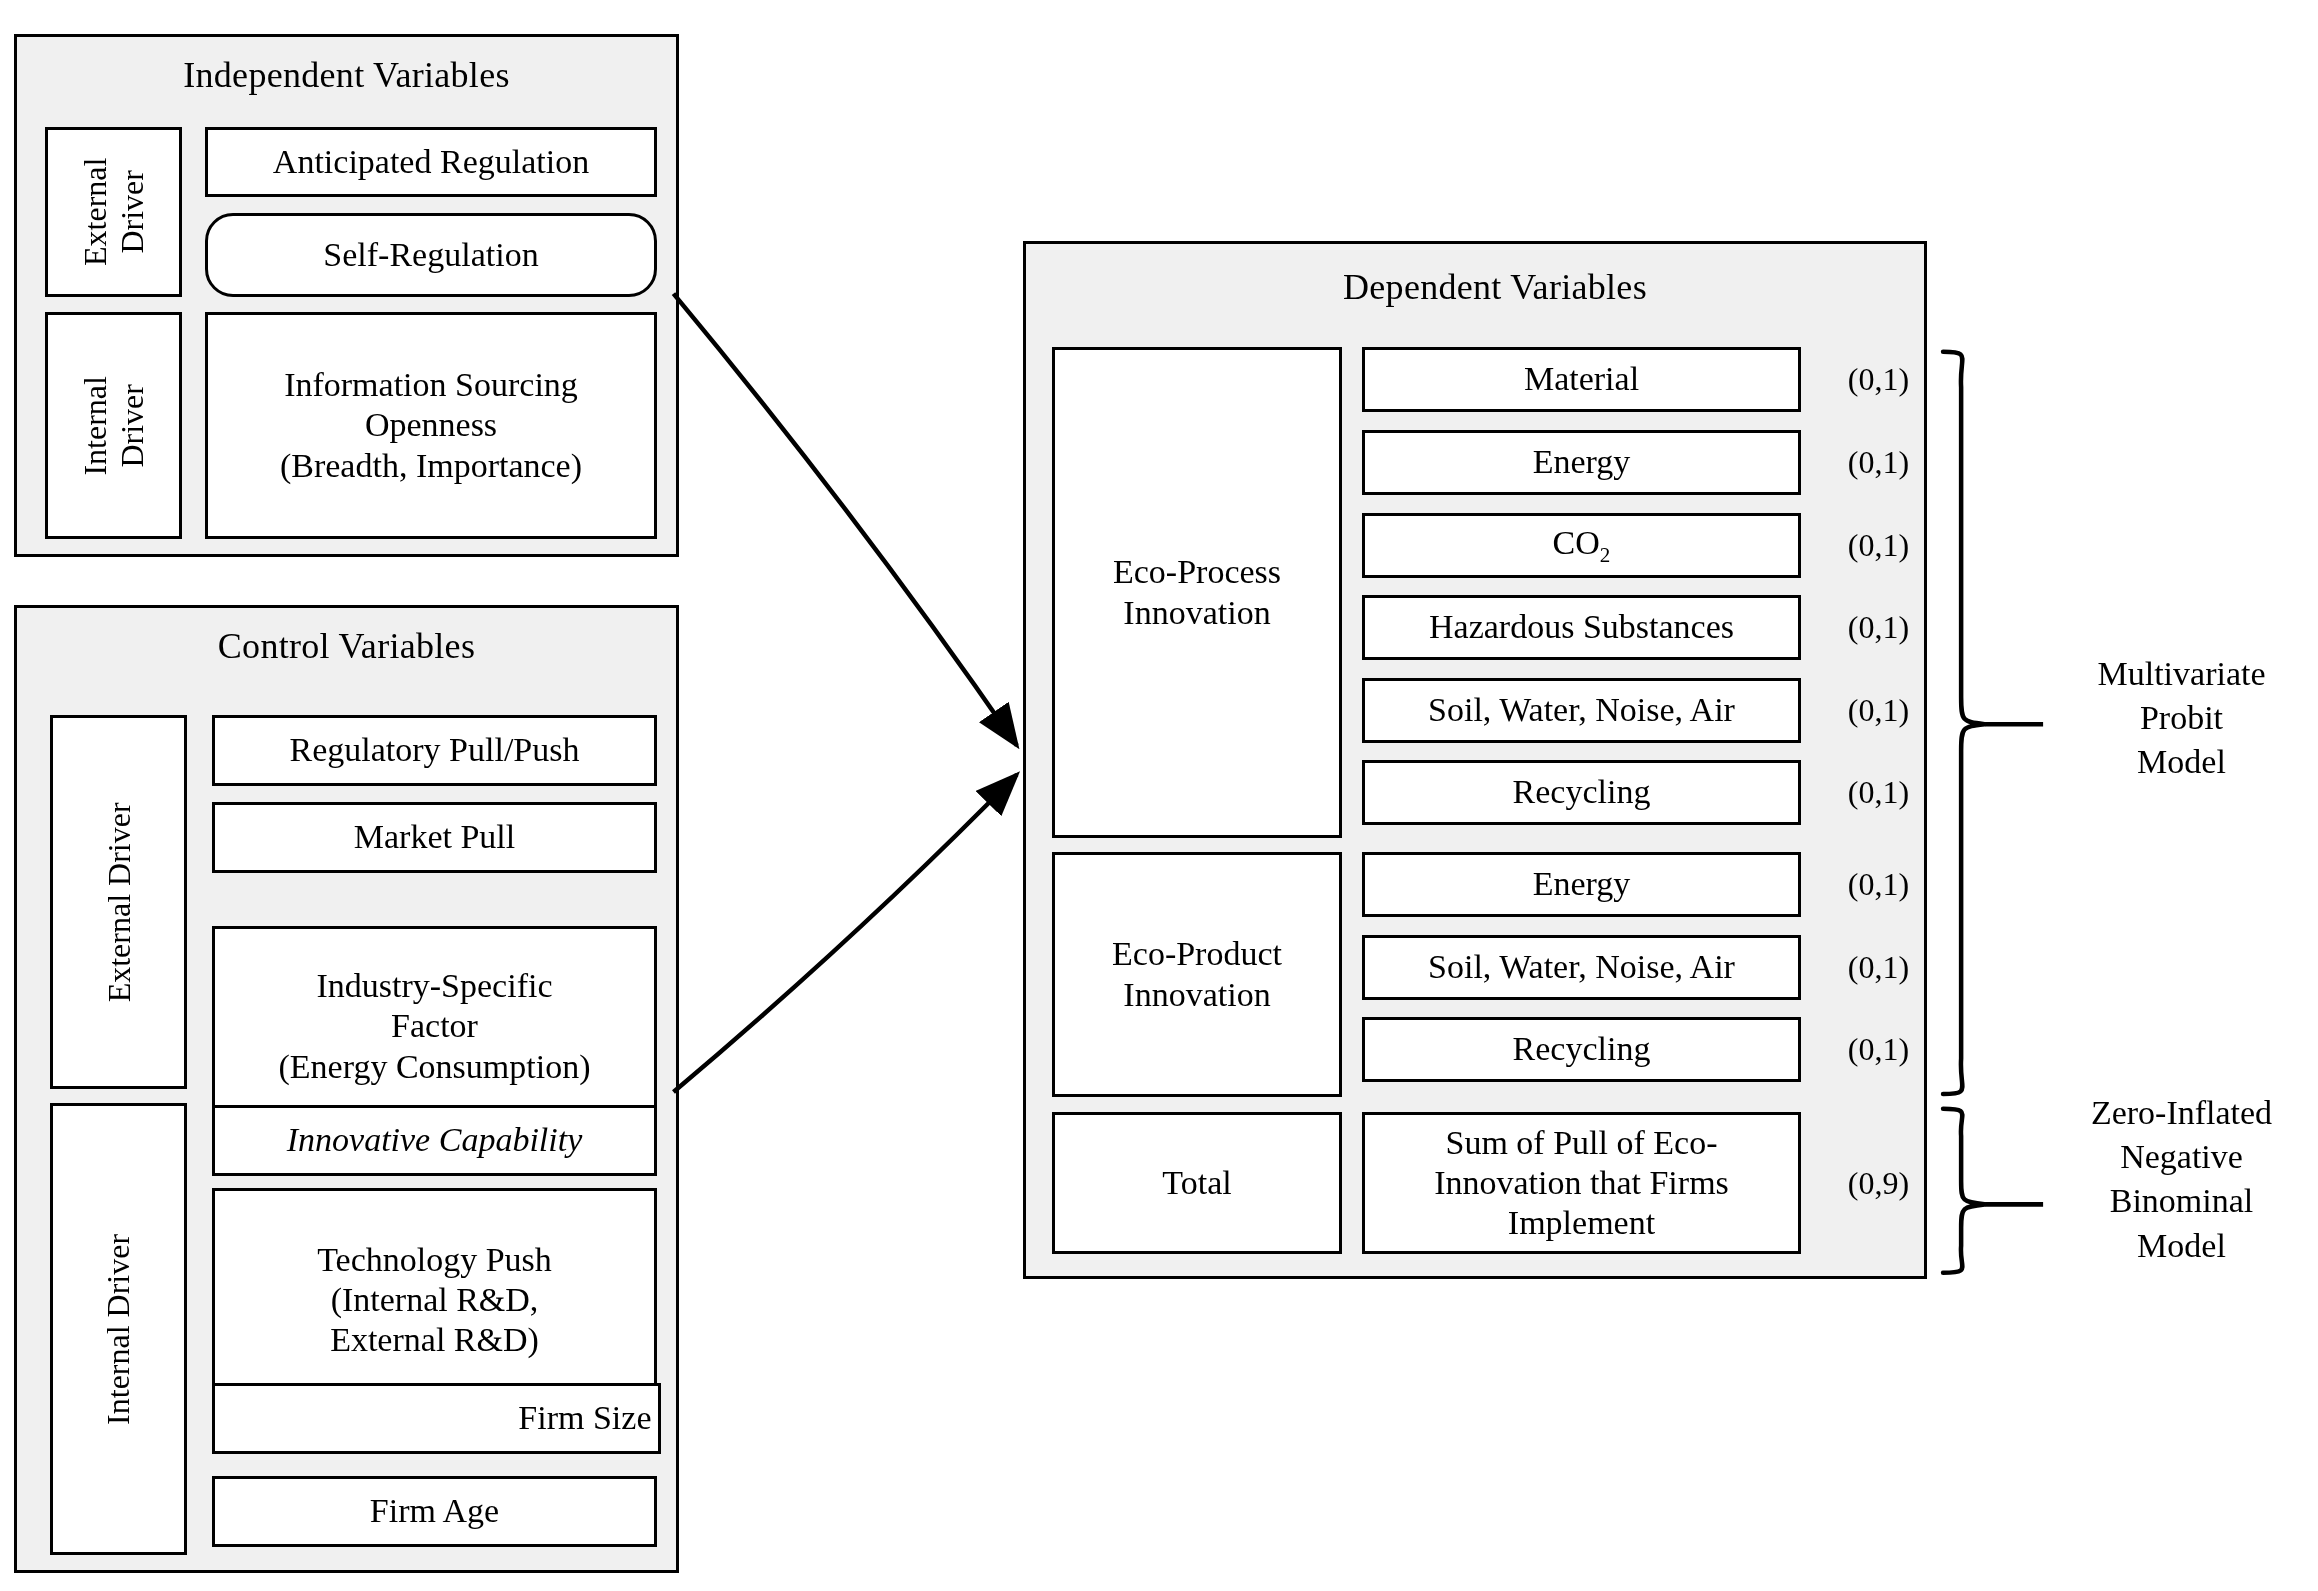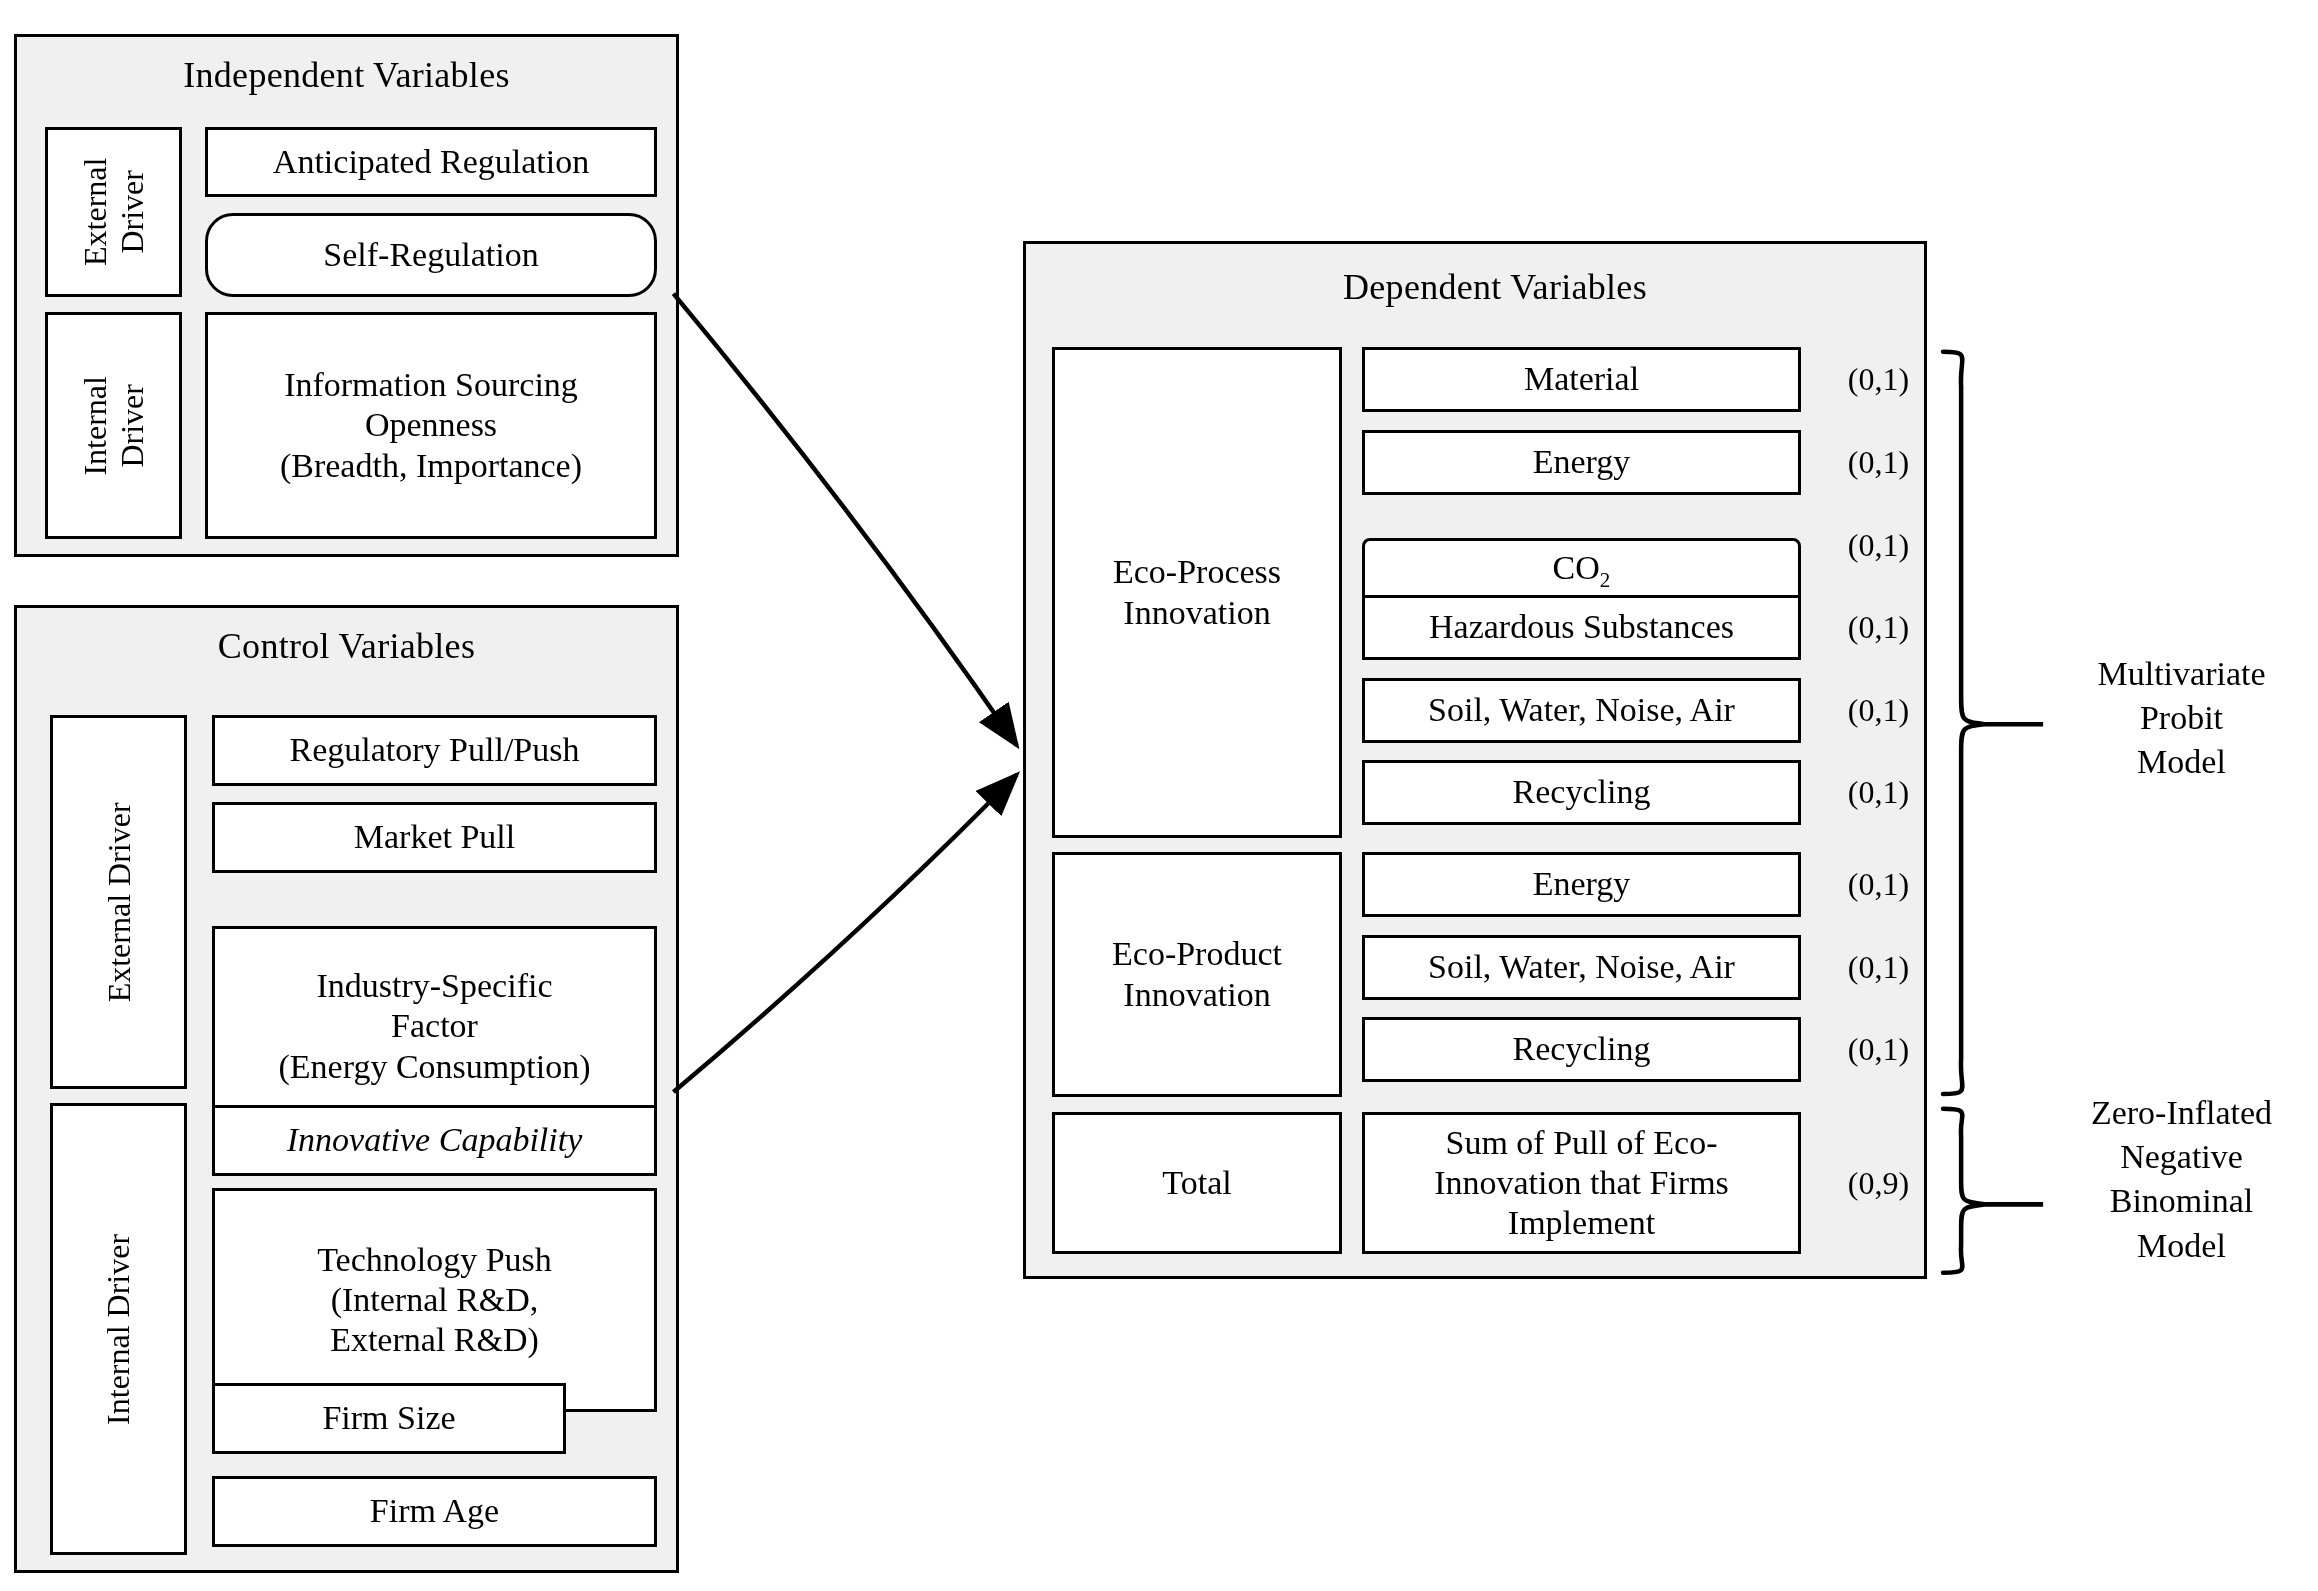--- a/index.html
+++ b/index.html
@@ -144,21 +144,21 @@
   <div class="cell" style="left:212px;top:1105px;width:445px;height:71px;font-style:italic;">
     <span>Innovative Capability</span>
   </div>
 
   <div class="cell" style="left:212px;top:1188px;width:445px;height:224px;flex-direction:column;">
     <span>Technology Push</span>
     <span>(Internal R&amp;D,</span>
     <span>External R&amp;D)</span>
   </div>
 
-  <div class="cell" style="left:212px;top:1383px;width:354px;height:71px;">
+  <div class="cell" style="left:212px;top:1383px;width:449px;height:71px;justify-content:flex-end;">
     <span>Firm Size</span>
   </div>
 
   <div class="cell" style="left:212px;top:1476px;width:445px;height:71px;">
     <span>Firm Age</span>
   </div>
 
   <div class="panel" style="left:1023px;top:241px;width:904px;height:1038px;">
     <div class="panel-title" style="top:22px;padding-left:40px;">Dependent Variables</div>
   </div>
@@ -175,21 +175,21 @@
     <span>(0,1)</span>
   </div>
 
   <div class="cell" style="left:1362px;top:430px;width:439px;height:65px;">
     <span>Energy</span>
   </div>
   <div class="code" style="left:1814px;top:430px;width:129px;height:65px;">
     <span>(0,1)</span>
   </div>
 
-  <div class="cell" style="left:1362px;top:538px;width:439px;height:65px;border-radius:8px;">
+  <div class="cell" style="left:1362px;top:513px;width:439px;height:65px;">
     <span>CO<sub>2</sub></span>
   </div>
   <div class="code" style="left:1814px;top:513px;width:129px;height:65px;">
     <span>(0,1)</span>
   </div>
 
   <div class="cell" style="left:1362px;top:595px;width:439px;height:65px;">
     <span>Hazardous Substances</span>
   </div>
   <div class="code" style="left:1814px;top:595px;width:129px;height:65px;">

